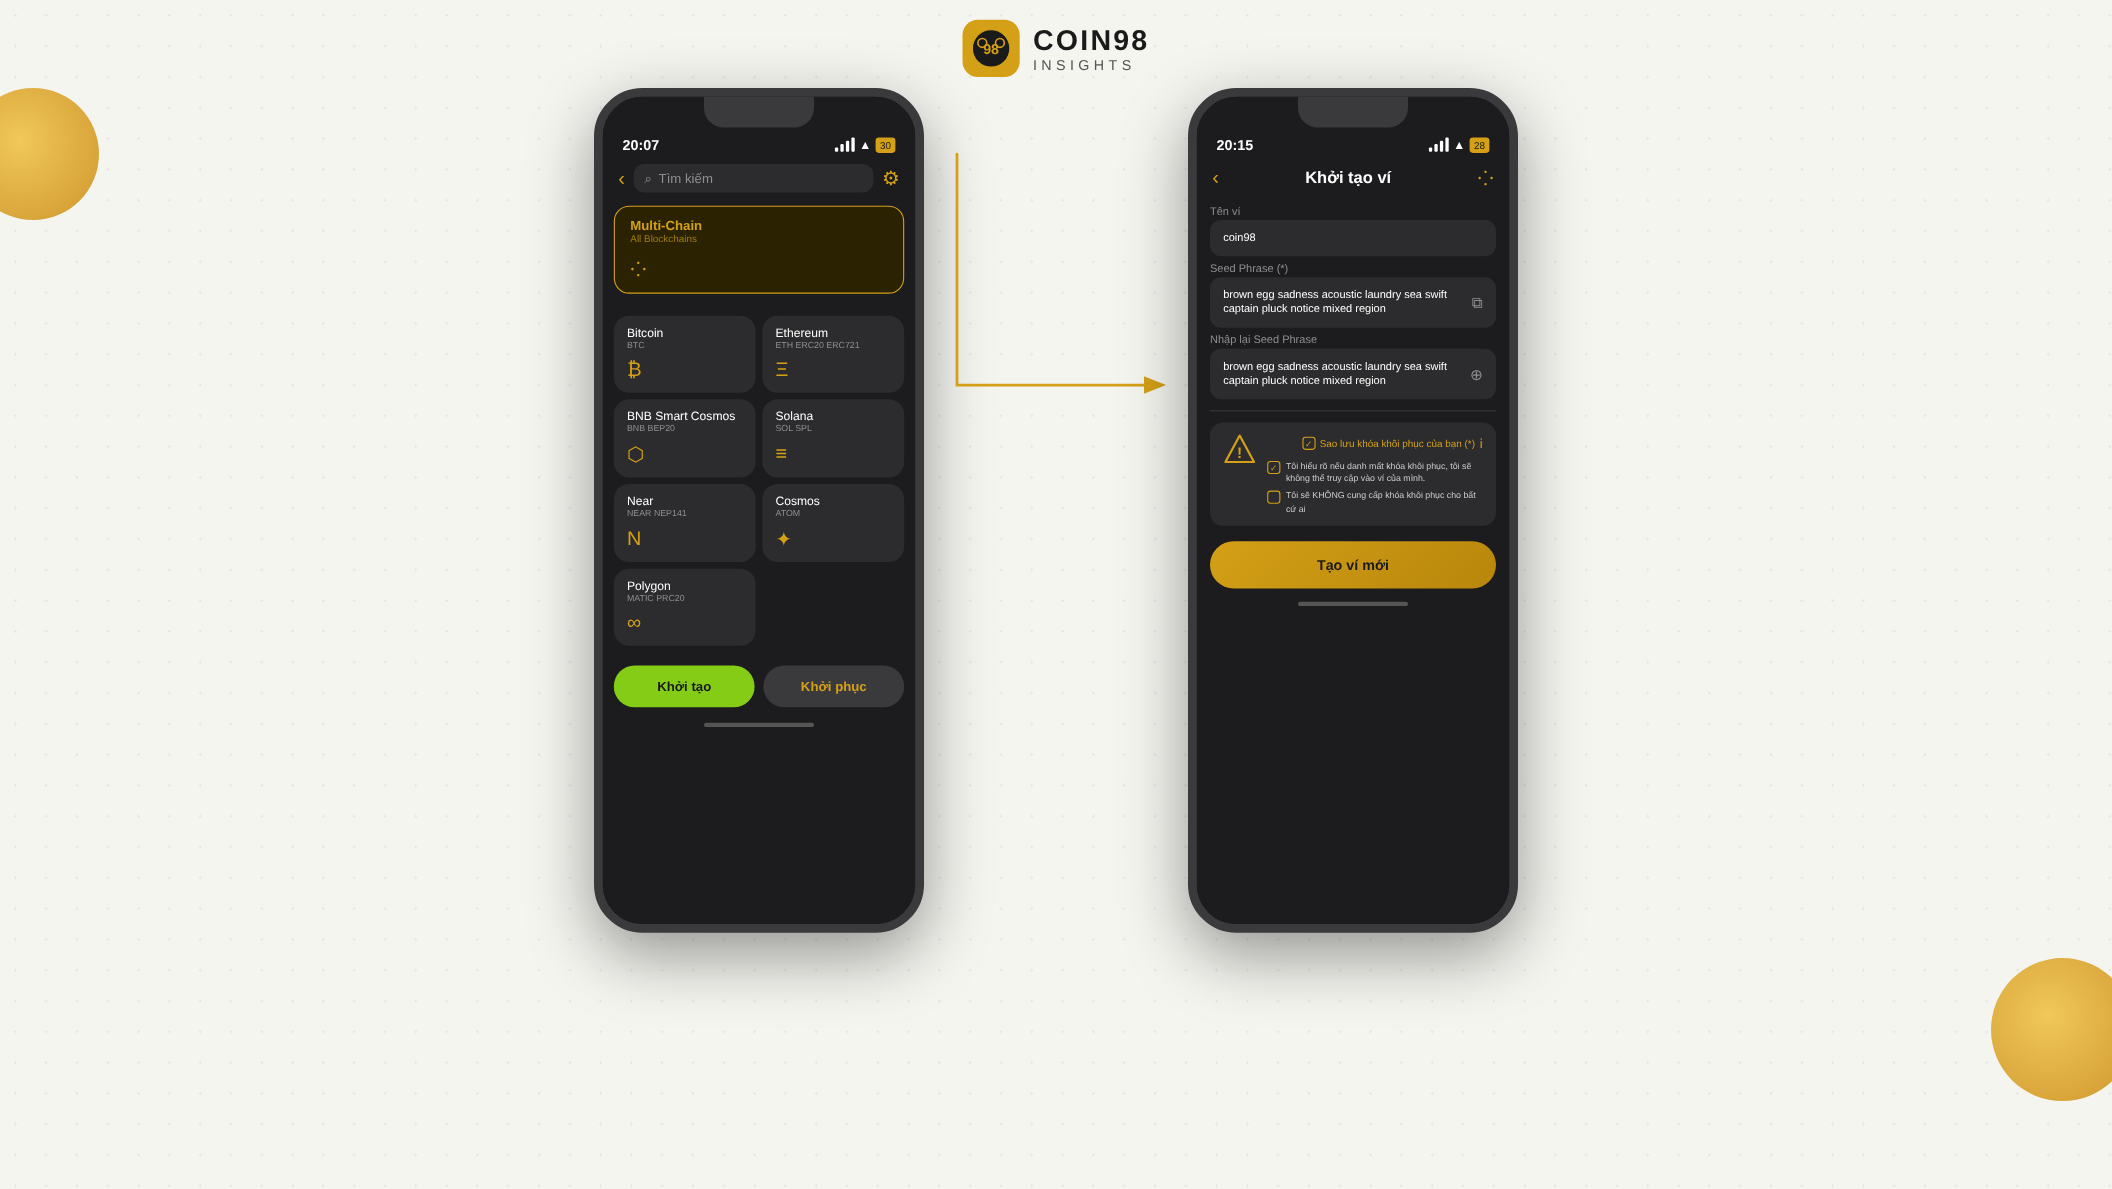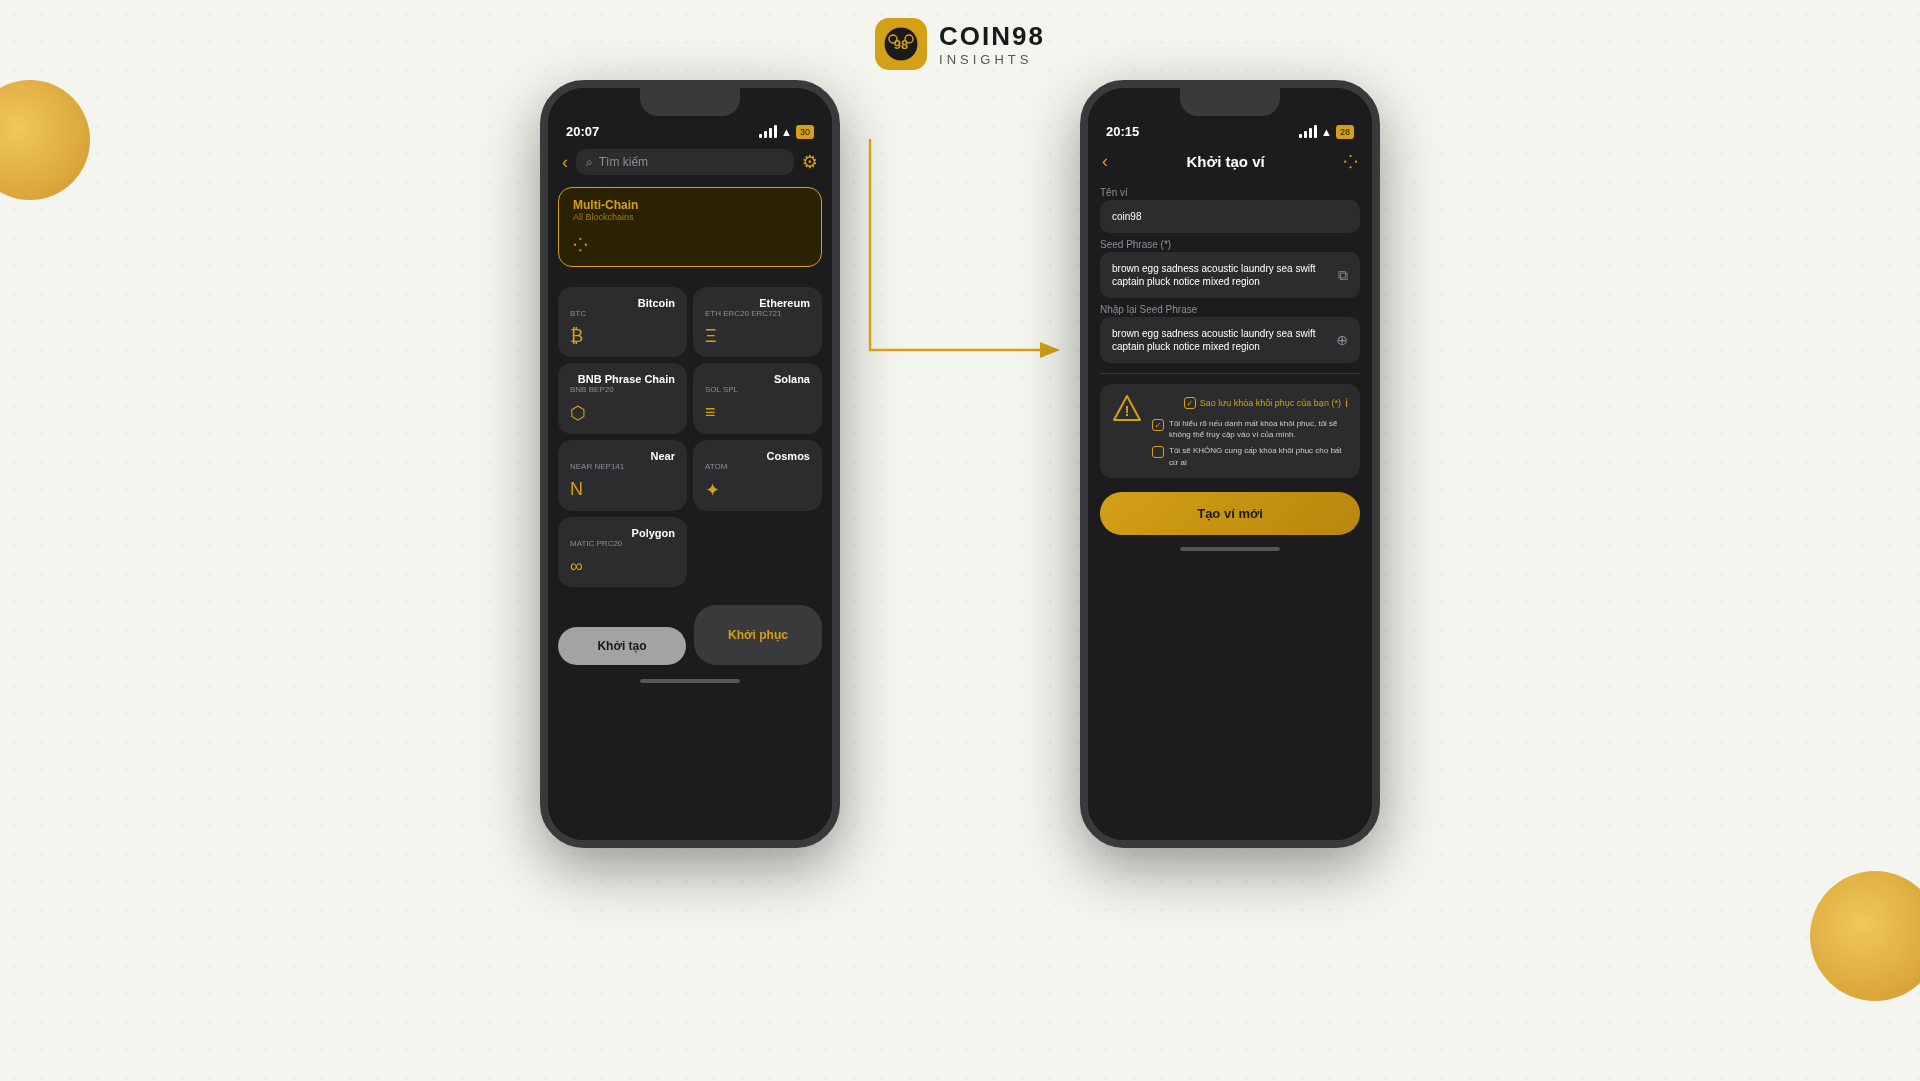--- a/index.html
+++ b/index.html
@@ -272,22 +272,21 @@
       background: #2c2c2e;
       border-radius: 14px;
       padding: 10px 12px;
       display: flex;
       flex-direction: column;
     }
 
     .chain-card-name {
       color: #fff;
       font-size: 11px;
-      font-weight: 700;
-      text-align: right;
+      font-weight: 400;
     }
 
     .chain-card-sub {
       color: #8e8e93;
       font-size: 8px;
       margin-bottom: 8px;
     }
 
     .chain-card-icon {
       color: #d4a017;
@@ -297,29 +296,28 @@
     
     .bottom-btns {
       display: flex;
       gap: 8px;
       padding: 8px 10px;
       margin-top: 4px;
     }
 
     .btn-create {
       flex: 1;
-      background: #a3a3a3;
+      background: #84cc16;
       color: #1a1a1a;
       border: none;
       border-radius: 22px;
       padding: 12px;
       font-size: 12px;
       font-weight: 700;
       cursor: pointer;
-      margin-top: 22px;
     }
 
     .btn-restore {
       flex: 1;
       background: #3a3a3c;
       color: #d4a017;
       border: none;
       border-radius: 22px;
       padding: 12px;
       font-size: 12px;
@@ -544,21 +542,21 @@
                 <span class="chain-card-name">Bitcoin</span>
                 <span class="chain-card-sub">BTC</span>
                 <span class="chain-card-icon">₿</span>
               </div>
               <div class="chain-card">
                 <span class="chain-card-name">Ethereum</span>
                 <span class="chain-card-sub">ETH ERC20 ERC721</span>
                 <span class="chain-card-icon">Ξ</span>
               </div>
               <div class="chain-card">
-                <span class="chain-card-name">BNB Phrase Chain</span>
+                <span class="chain-card-name">BNB Smart Cosmos</span>
                 <span class="chain-card-sub">BNB BEP20</span>
                 <span class="chain-card-icon">⬡</span>
               </div>
               <div class="chain-card">
                 <span class="chain-card-name">Solana</span>
                 <span class="chain-card-sub">SOL SPL</span>
                 <span class="chain-card-icon">≡</span>
               </div>
               <div class="chain-card">
                 <span class="chain-card-name">Near</span>

